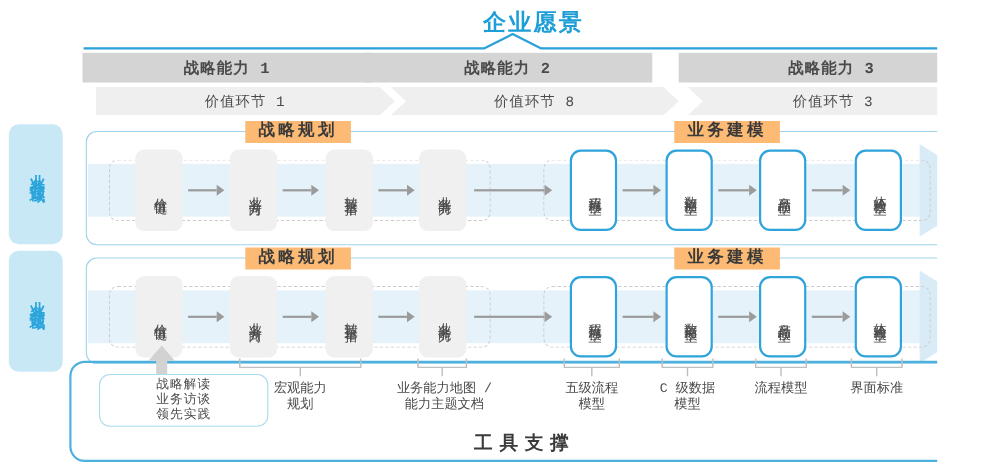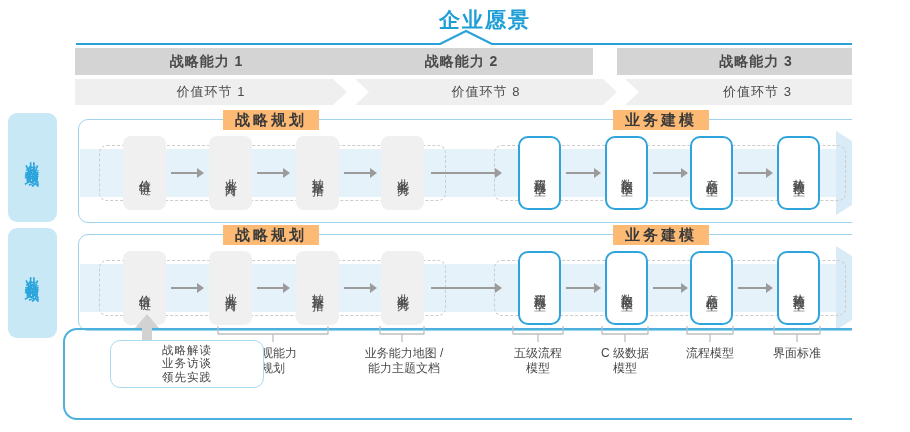--- a/index.html
+++ b/index.html
@@ -1,35 +1,35 @@
 <!DOCTYPE html>
 <html><head>
 <meta charset="utf-8">
 <style>
   * { margin:0; padding:0; box-sizing:border-box; }
   html,body { background:#fff; font-family:"Liberation Sans","DejaVu Sans",sans-serif; }
-  #stage { position:relative; width:852px; height:432px; background:#fff; overflow:hidden;
+  #stage { position:relative; width:852px; height:432px; background:#fff; overflow:hidden;font-family:Liberation Mono, monospace;
            --accent:#1E9ED7; --tab-bg:#C9E8F6; --tab-ink:#2BA5DC; --bar-bg:#D4D4D4;
            --chev-bg:#EFEFEF; --row-border:#9ED2EC; --band:#E6F2FA; --ahead:#D9EBF7;
            --box-gray:#F0F0F0; --box-blue:#2FA3DB; --dash:#CCCCCC; --arrow:#9B9B9B;
            --bracket:#BFBFBF; --callout-arrow:#D2D2D2; --tool-border:#4DB1DE;
            --head-ink:#3A3A3A; --ink:#4A4A4A; }
   .abs { position:absolute; }
 
   .titles { position:absolute; left:75px; top:6px; width:820px; display:flex;
             justify-content:center; gap:36px; }
   .titles span { font-size:21px; font-weight:700; color:var(--accent); letter-spacing:2px; }
 
   .bar { position:absolute; top:48px; height:27px; background:var(--bar-bg);
          display:flex; align-items:center; justify-content:center;
          font-size:14px; font-weight:600; color:var(--ink); letter-spacing:1px; }
   .chev { position:absolute; top:79px; height:26px; background:var(--chev-bg);
           display:flex; align-items:center; justify-content:center;
           font-size:13px; color:var(--ink); letter-spacing:1px; }
-  .chev.first { clip-path:polygon(0 0, calc(100% - 14px) 0, 100% 50%, calc(100% - 14px) 100%, 0 100%); }
+  .chev.first { clip-path:polygon(0 0, calc(100% - 14px) 0, 100% 50%, calc(100% - 14px) 100%, 0 100%);margin-left:12px; }
   .chev.next  { clip-path:polygon(0 0, calc(100% - 14px) 0, 100% 50%, calc(100% - 14px) 100%, 0 100%, 14px 50%); }
 
   .tab { position:absolute; left:8px; width:49px; background:var(--tab-bg); border-radius:9px;
          display:flex; align-items:center; justify-content:center; writing-mode:vertical-rl;
          font-size:14px; font-weight:700; color:var(--tab-ink); letter-spacing:4px; }
 
   .row { position:absolute; left:78px; width:815px; border:1px solid var(--row-border); border-radius:10px; }
   .band { position:absolute; left:1px; top:29px; width:757px; height:48px; background:var(--band); }
   .ahead { position:absolute; left:757px; top:11px; width:0; height:0;
            border-top:42px solid transparent; border-bottom:42px solid transparent;
@@ -49,21 +49,21 @@
            letter-spacing:3px; line-height:20px; white-space:nowrap; }
 
   .tool { position:absolute; left:63px; top:328px; width:828px; height:92px;
           border:2px solid var(--tool-border); border-radius:14px; }
   .tool-label { position:absolute; left:63px; top:391px; width:828px; text-align:center;
                 font-size:17px; font-weight:700; color:var(--head-ink); letter-spacing:6px; }
 
   .callout { position:absolute; left:90px; top:340px; width:154px; height:48px;
              background:#fff; border:1.5px solid #A8DAF0; border-radius:10px;
              display:flex; flex-direction:column; align-items:center; justify-content:center;
-             font-size:11.5px; line-height:13.5px; color:var(--ink); letter-spacing:1px; z-index:6;margin-left:20px; }
+             font-size:11.5px; line-height:13.5px; color:var(--ink); letter-spacing:1px; z-index:6; }
   .up-shaft { position:absolute; left:142px; top:327px; width:10px; height:14px;
               background:var(--callout-arrow); z-index:5; }
   .up-head { position:absolute; left:135px; top:314px; width:0; height:0; z-index:5;
              border-bottom:14px solid var(--callout-arrow);
              border-left:12px solid transparent; border-right:12px solid transparent; }
 
   .ann { position:absolute; transform:translateX(-50%); top:346px; text-align:center;
          font-size:12px; line-height:15px; color:var(--ink); white-space:nowrap; }
 </style>
 </head>
@@ -136,20 +136,21 @@
         <div class="farrow" style="left: 352px; width: 64px;"></div>
         <div class="farrow" style="left: 487px; width: 28px;"></div>
         <div class="farrow" style="left: 574px; width: 28px;"></div>
         <div class="farrow" style="left: 659px; width: 28px;"></div>
         <div class="shead" style="left: 192px;">战略规划</div>
         <div class="shead" style="left: 582px;">业务建模</div>
       </div>
     </div>
 
   <div class="tool"></div>
+  <div class="tool-label">工具支撑</div>
 
   <svg class="abs" id="brackets" style="left:0;top:0;pointer-events:none" width="910" height="432">
       <path d="M218,326 V334 H328 V326 M273,334 V342" fill="none" stroke="#BFBFBF" stroke-width="1.3" stroke-linejoin="round"></path>
       <path d="M380,326 V334 H424 V326 M402,334 V342" fill="none" stroke="#BFBFBF" stroke-width="1.3" stroke-linejoin="round"></path>
       <path d="M513,326 V334 H563 V326 M538,334 V342" fill="none" stroke="#BFBFBF" stroke-width="1.3" stroke-linejoin="round"></path>
       <path d="M602,326 V334 H648 V326 M625,334 V342" fill="none" stroke="#BFBFBF" stroke-width="1.3" stroke-linejoin="round"></path>
       <path d="M687,326 V334 H733 V326 M710,334 V342" fill="none" stroke="#BFBFBF" stroke-width="1.3" stroke-linejoin="round"></path>
       <path d="M774,326 V334 H820 V326 M797,334 V342" fill="none" stroke="#BFBFBF" stroke-width="1.3" stroke-linejoin="round"></path>
     </svg>
 

